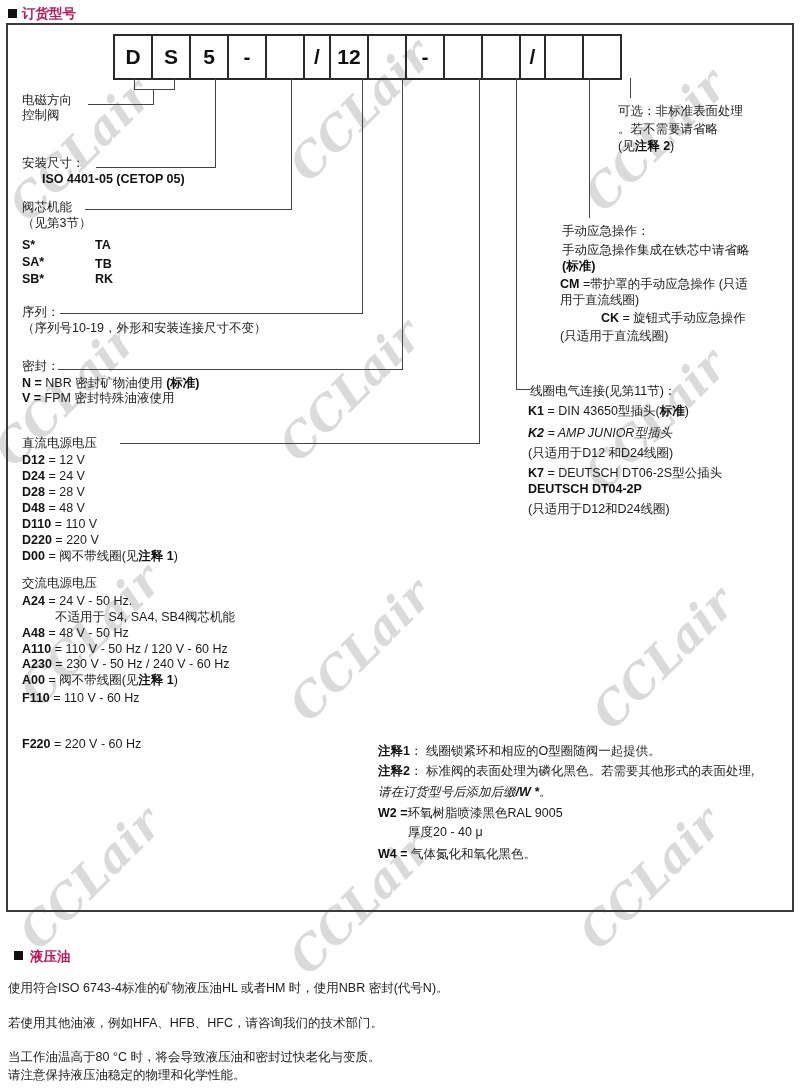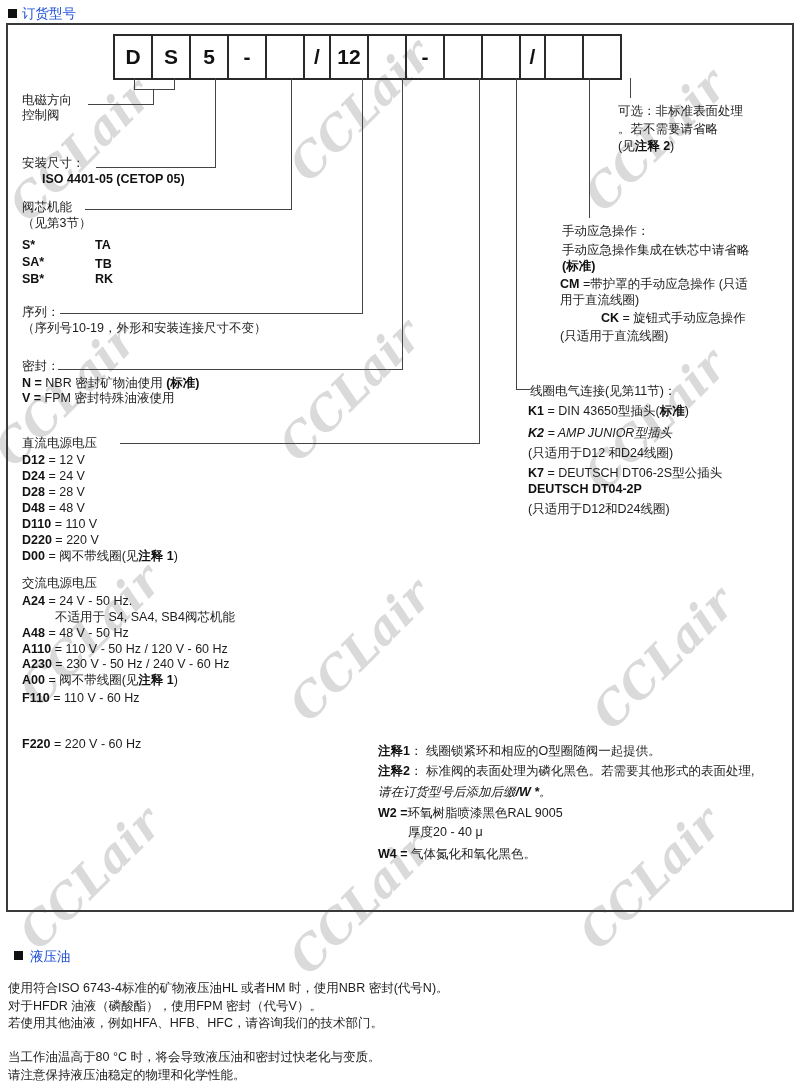--- a/index.html
+++ b/index.html
@@ -10,21 +10,21 @@
       font-size:46px;color:#dadada;text-align:center;line-height:60px;pointer-events:none;}
   #outer{position:absolute;left:6px;top:23px;width:784px;height:885px;border:2px solid #3a3a3a;}
   #coderow{position:absolute;left:113px;top:34px;height:42px;display:flex;}
   .cell{border:2px solid #2a2a2a;margin-left:-2px;height:42px;display:flex;align-items:center;
         justify-content:center;font-weight:bold;font-size:21px;color:#111;background:transparent;}
   .cell:first-child{margin-left:0;}
   .seg{position:absolute;background:#444;}
   .ln{position:absolute;font-size:12.5px;line-height:15px;white-space:nowrap;color:#1c1c1c;}
   .ln b{font-weight:bold;color:#111;}
   .sqr{position:absolute;width:9px;height:9px;background:#101010;}
-  .h1{position:absolute;font-weight:normal;font-size:13.5px;color:#1d4ed8;}
+  .h1{position:absolute;font-weight:bold;font-size:13.5px;color:#be185d;}
   .para{position:absolute;left:8px;font-size:12.5px;color:#1c1c1c;white-space:nowrap;}
 </style>
 </head>
 <body>
 
 <div id="page">
 
   <div id="wmlayer">
       <div class="wm" style="left: 80px; top: 150px;">CCLair</div>
       <div class="wm" style="left: 360px; top: 110px;">CCLair</div>
@@ -138,18 +138,17 @@
       <div class="ln" style="left: 378px; top: 764px;"><b>注释2</b><span>： 标准阀的表面处理为磷化黑色。若需要其他形式的表面处理,</span></div>
       <div class="ln" style="left: 378px; top: 785px; font-style: italic;"><span>请在订货型号后添加后缀</span><b>/W *</b><span>。</span></div>
       <div class="ln" style="left: 378px; top: 806px;"><b>W2 =</b><span>环氧树脂喷漆黑色RAL 9005</span></div>
       <div class="ln" style="left: 408px; top: 825px;"><span>厚度20 - 40 μ</span></div>
       <div class="ln" style="left: 378px; top: 847px;"><b>W4 = </b><span>气体氮化和氧化黑色。</span></div>
     </div>
 
   <div class="sqr" style="left:14px;top:951px;"></div>
   <div class="h1" style="left:30px;top:948px;">液压油</div>
   <div class="para" style="top:980px;">使用符合ISO 6743-4标准的矿物液压油HL 或者HM 时，使用NBR 密封(代号N)。</div>
-  <div class="para" style="top:998px;">对于HFDR 油液（磷酸酯），使用FPM 密封（代号V）。</div>
   <div class="para" style="top:1015px;">若使用其他油液，例如HFA、HFB、HFC，请咨询我们的技术部门。</div>
   <div class="para" style="top:1049px;">当工作油温高于80 °C 时，将会导致液压油和密封过快老化与变质。</div>
   <div class="para" style="top:1067px;">请注意保持液压油稳定的物理和化学性能。</div>
 
 </div>
 
 </body></html>

